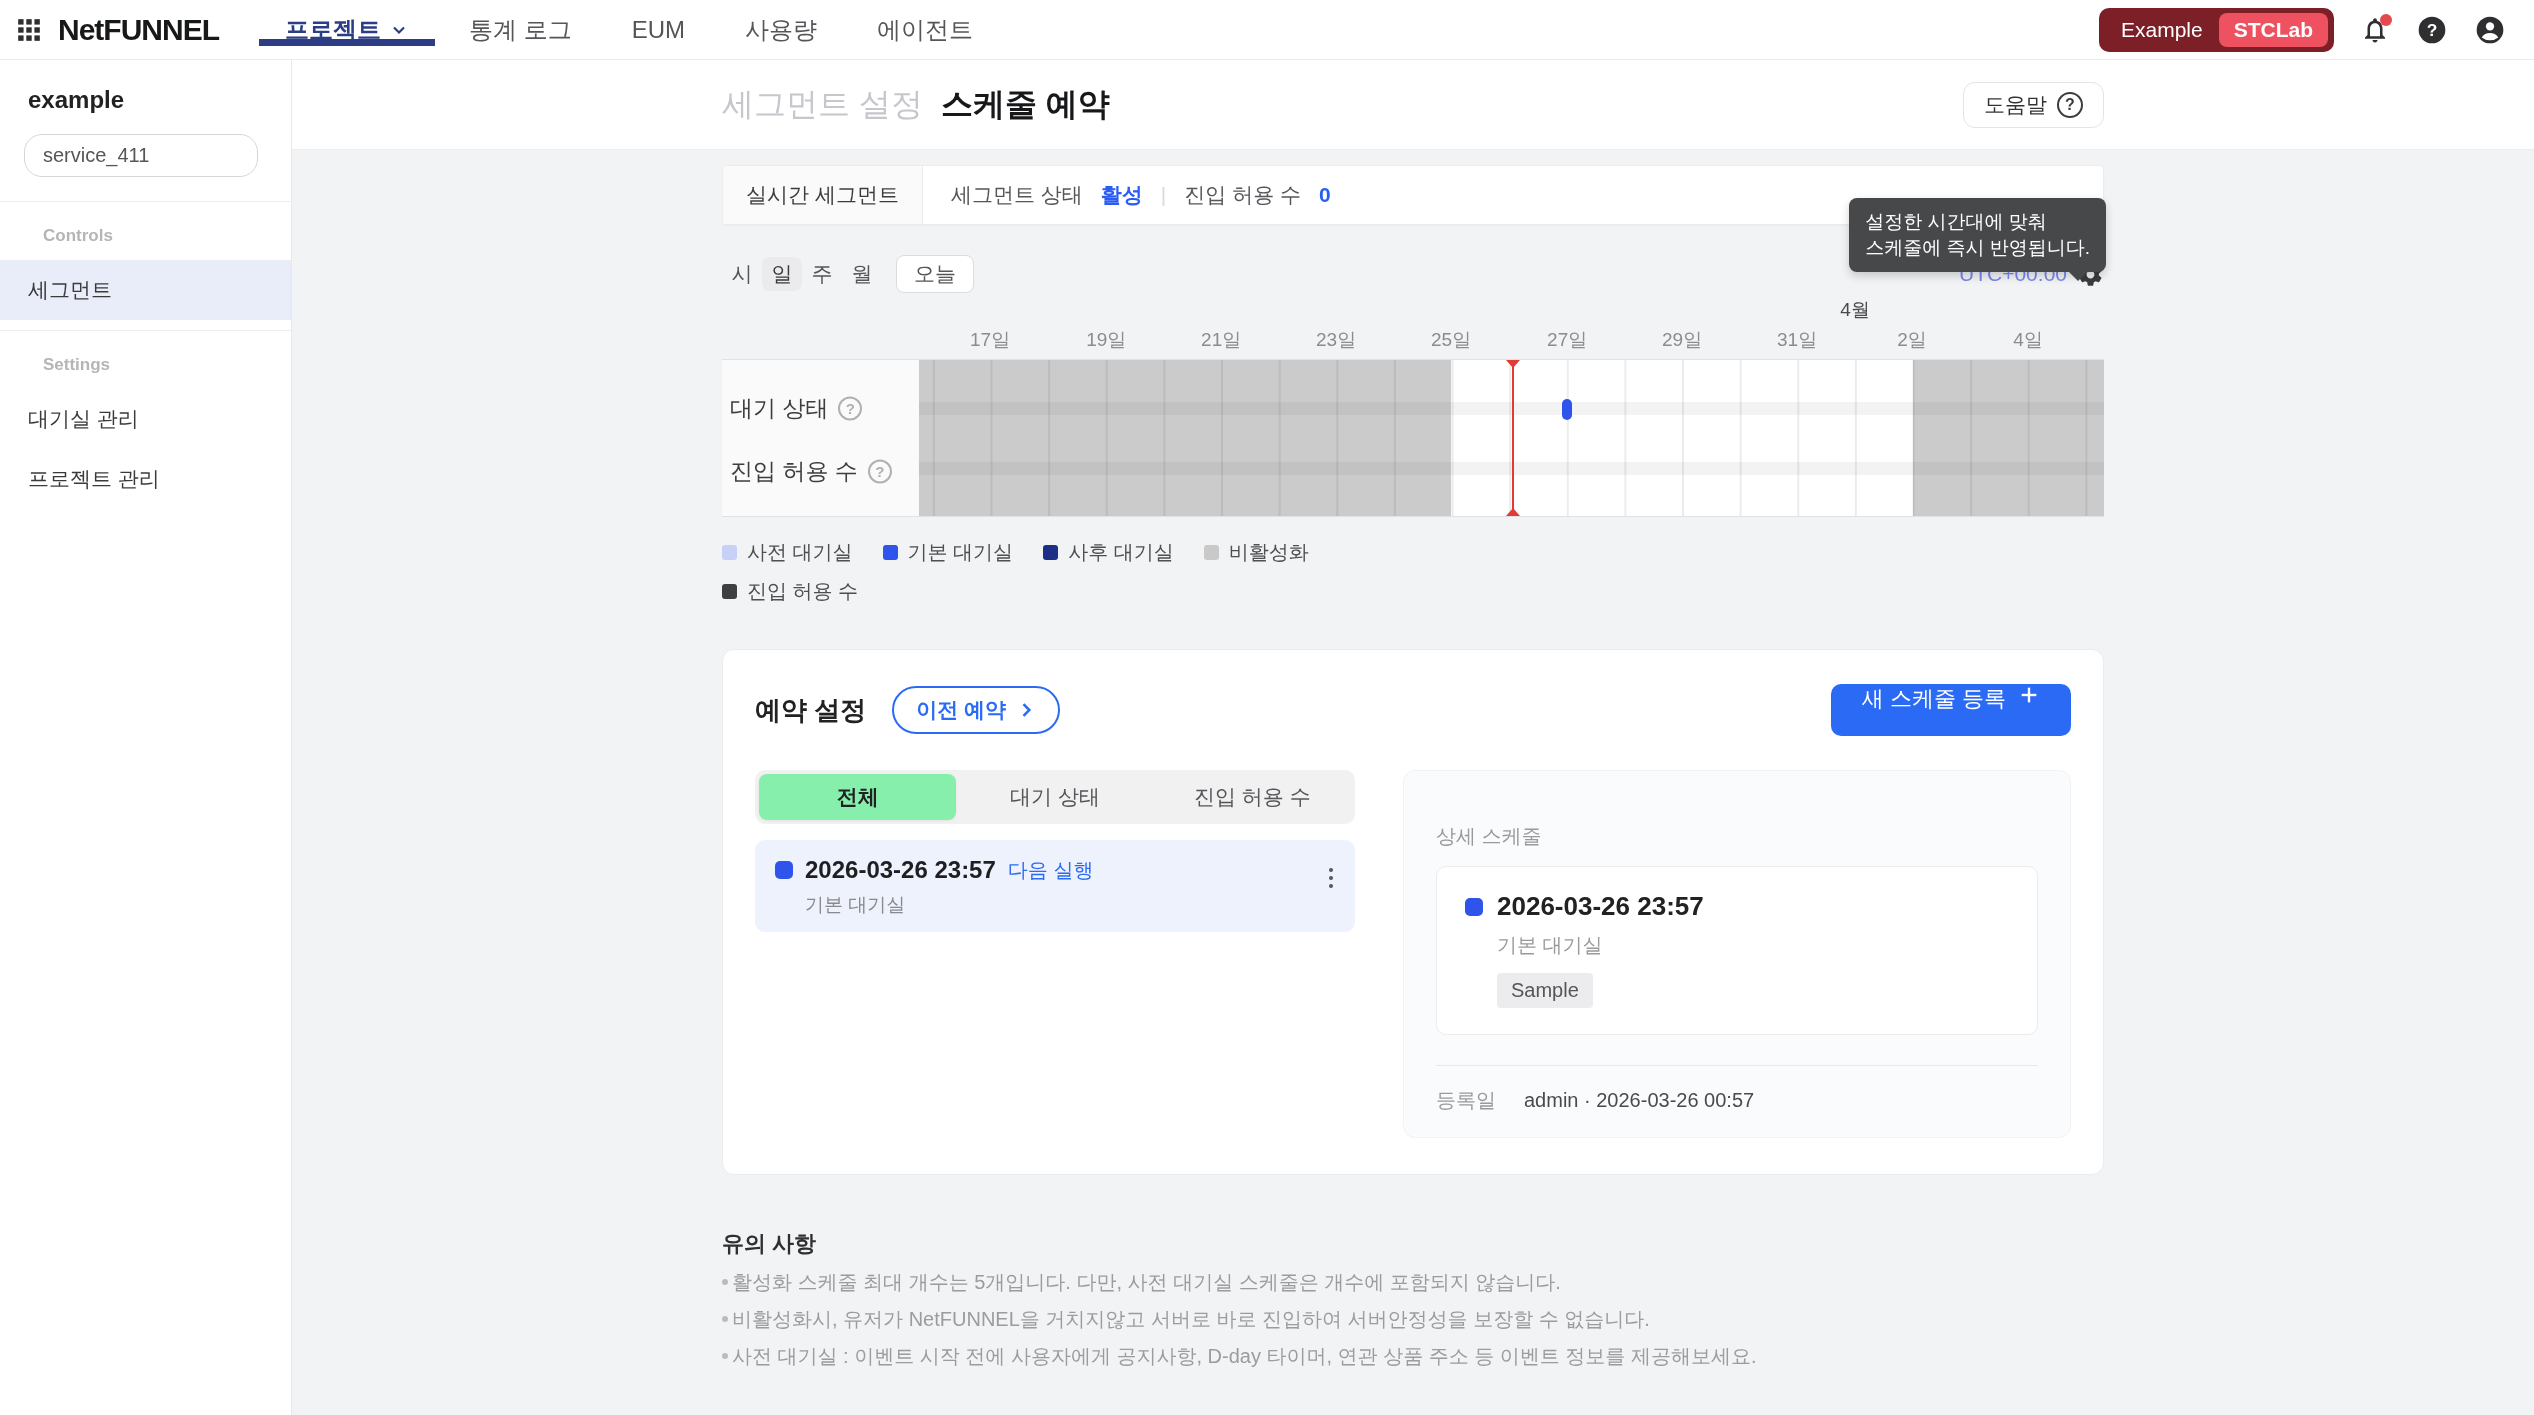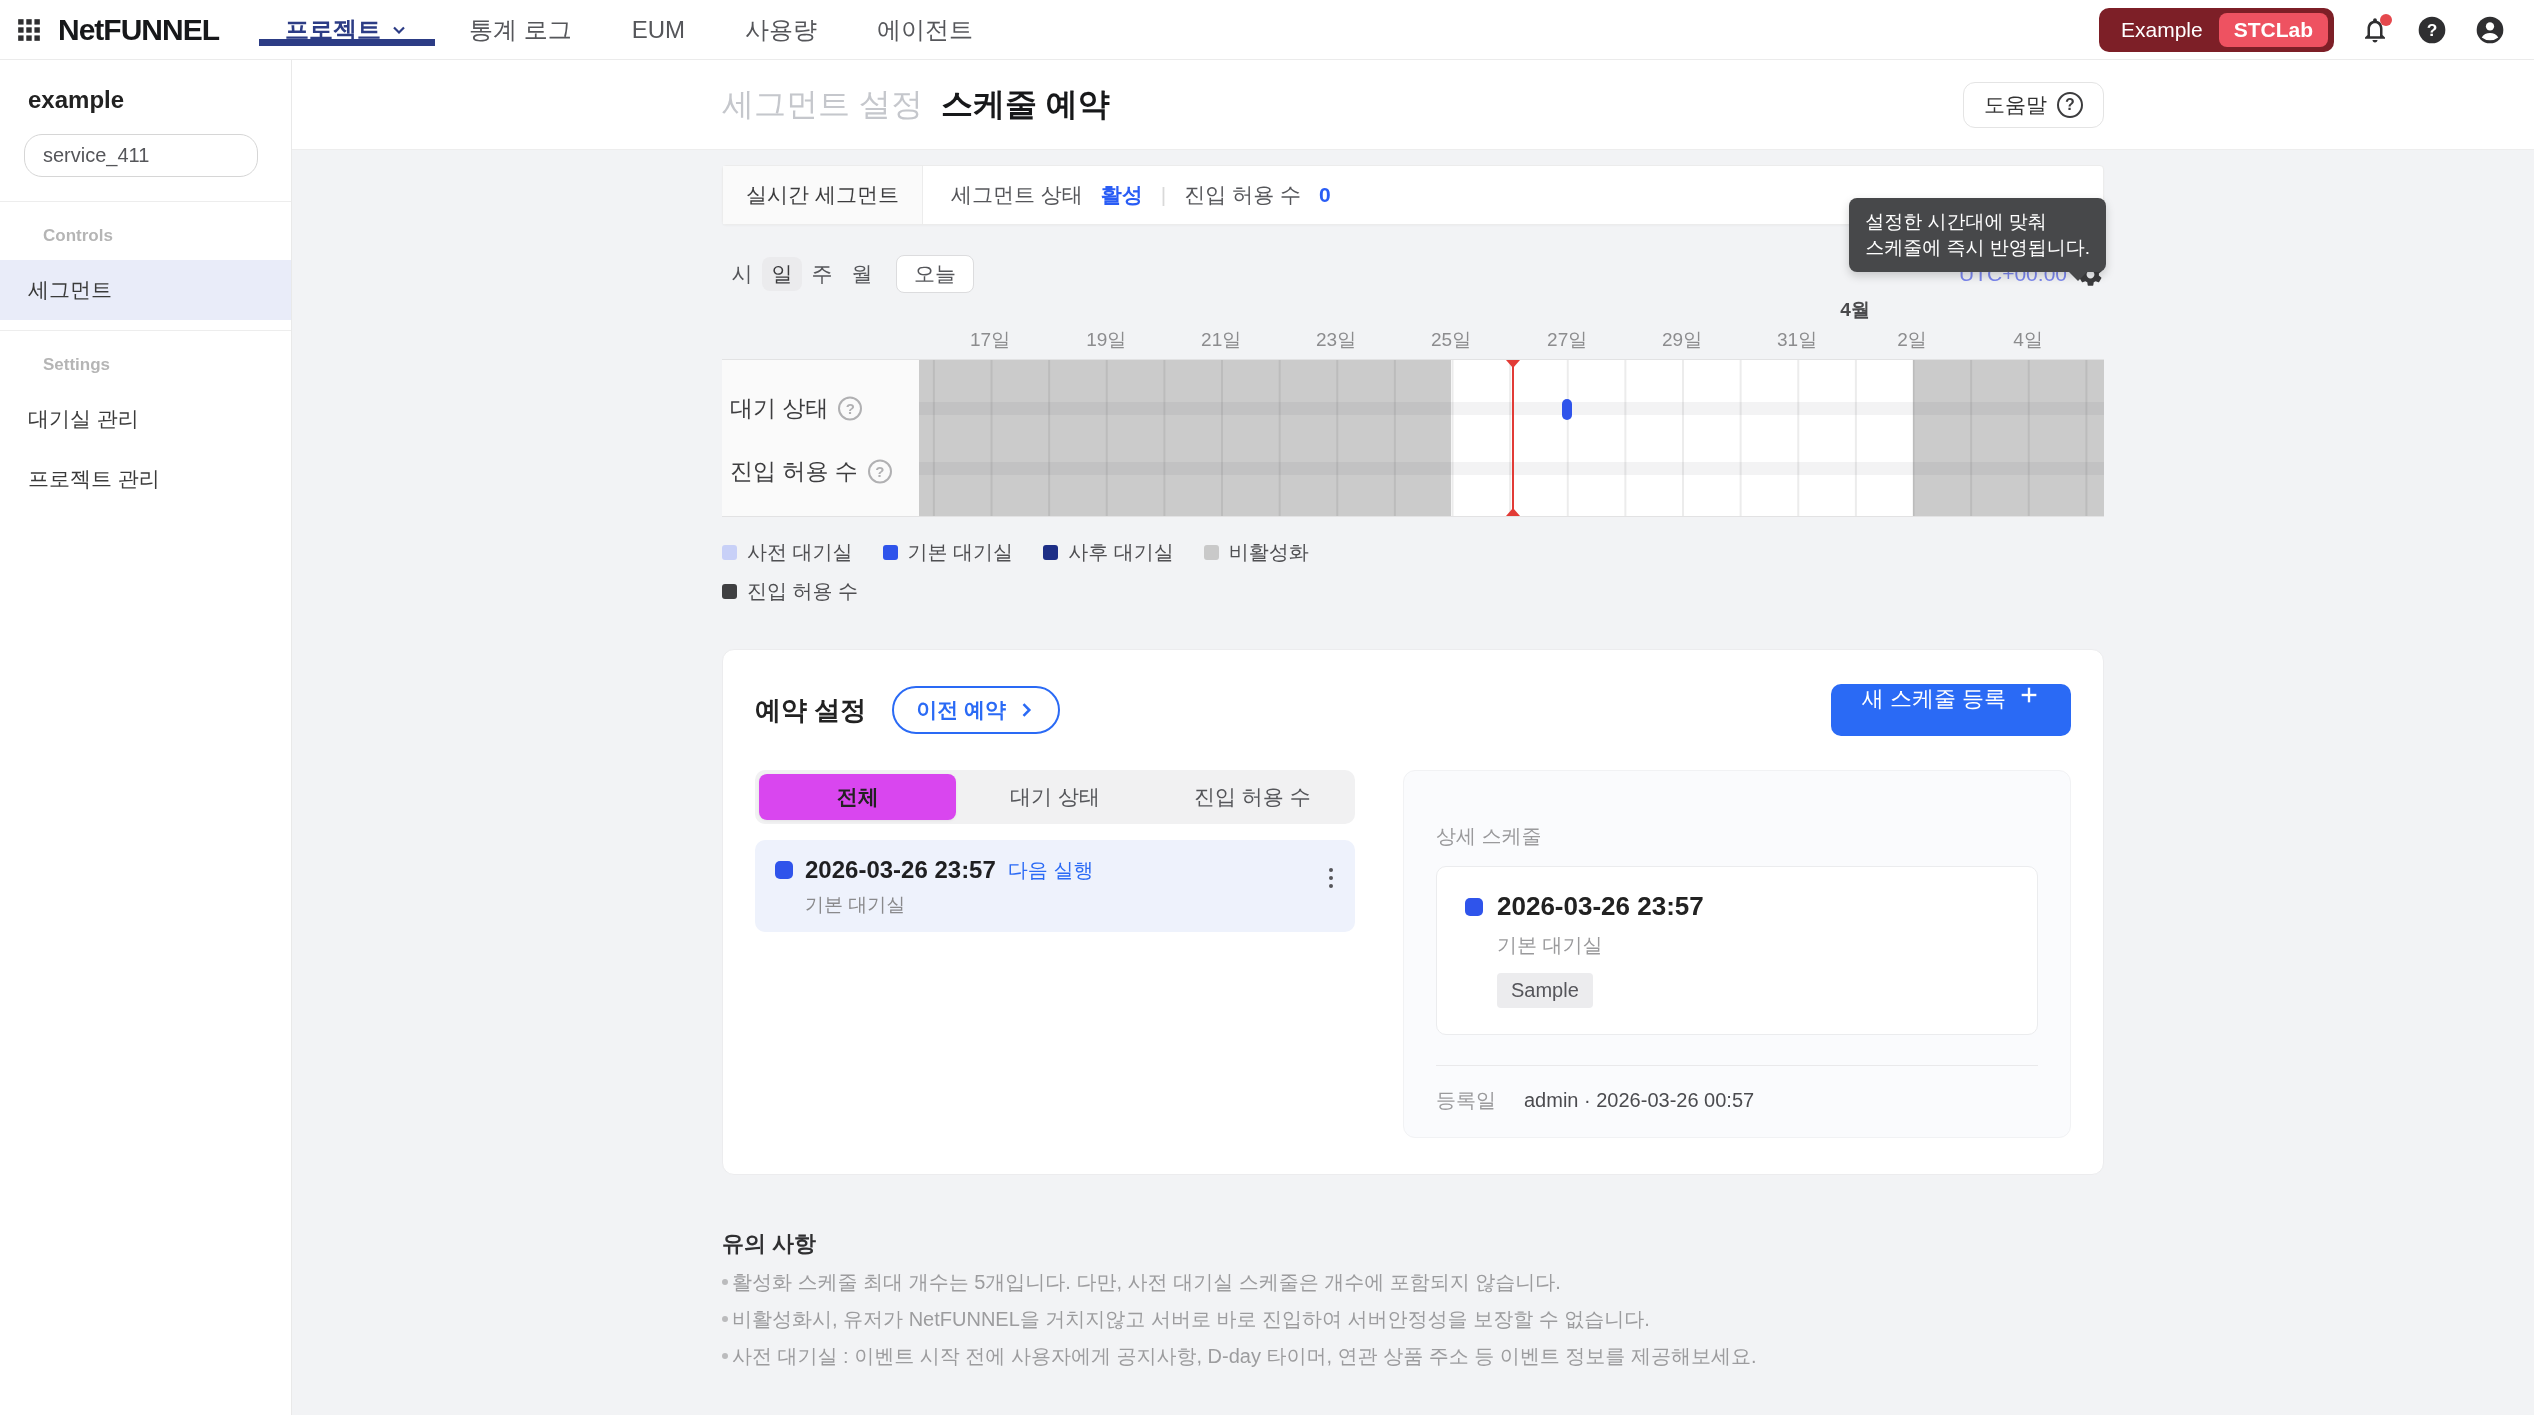--- a/index.html
+++ b/index.html
@@ -72,21 +72,21 @@
   
   .tooltip { position:absolute; top:33px; right:-2px; background:#47484a; color:#fff; border-radius:8px;
     padding:11px 16px; font-size:19px; line-height:1.38; z-index:20; box-shadow:0 4px 10px rgba(0,0,0,0.18); }
   .tooltip div { white-space:nowrap; }
   .tooltip .tip-arrow { position:absolute; bottom:-9px; right:18px; width:0; height:0;
     border-left:10px solid transparent; border-right:10px solid transparent; border-top:10px solid #47484a; }
 
   
   .axis { position:relative; height:66px; margin-left:197px; width:1185px; }
   .month-label { position:absolute; top:4px; left:79%; transform:translateX(-50%);
-    font-size:19px; font-weight:700; color:#4a4a4c; }
+    font-size:19px; font-weight:400; color:#4a4a4c; }
   .tick { position:absolute; bottom:6px; transform:translateX(-50%); font-size:19px; color:#8c8c8e; }
   .plot-row { display:flex; border-top:1px solid #e2e2e3; border-bottom:1px solid #e2e2e3; }
   .row-labels { width:197px; height:156px; background:#fafafa; position:relative; }
   .row-label { position:absolute; left:8px; display:flex; align-items:center; gap:10px;
     font-size:23px; color:#3d3d3f; font-weight:500; transform:translateY(-50%); }
   .qmark-s { width:24px; height:24px; border:2px solid #b0b0b2; border-radius:50%; color:#b0b0b2;
     font-size:15px; font-weight:700; display:flex; align-items:center; justify-content:center; }
   .plot { position:relative; width:1185px; height:156px; background:#fff; overflow:hidden; }
   .inactive-block { position:absolute; top:0; bottom:0; background:#cbcbcb; }
   .grid-v { position:absolute; inset:0;
@@ -115,21 +115,21 @@
   .res-head { display:flex; align-items:center; height:52px; }
   .res-title { font-size:26px; font-weight:700; color:#222; }
   .prev-btn { margin-left:26px; height:48px; border:2px solid #2a6af5; border-radius:24px; background:#fff;
     color:#2a6af5; font-size:21px; font-weight:600; padding:0 22px; display:flex; align-items:center; gap:10px; cursor:pointer; }
   .new-btn { margin-left:auto; height:52px; border:none; border-radius:10px; background:#2a6af5;
     color:#fff; font-size:22px; font-weight:400; padding:0 31px; display:flex; align-items:flex-start; gap:12px; cursor:pointer; }
   .res-body { display:flex; margin-top:34px; align-items:flex-start; }
   .res-left { width:600px; flex:none; }
   .tabs { display:flex; background:#f1f1f2; border-radius:10px; height:54px; padding:4px; }
   .tab { flex:1; border:none; background:transparent; border-radius:8px; font-size:21px; color:#55565a; cursor:pointer; }
-  .tab.active { background:#d946ef; color:#222; font-weight:600; box-shadow:0 1px 3px rgba(0,0,0,0.06); }
+  .tab.active { background:#86efac; color:#222; font-weight:600; box-shadow:0 1px 3px rgba(0,0,0,0.06); }
   .sched-item { margin-top:16px; background:#eef2fc; border-radius:10px; padding:16px 20px 14px; position:relative; cursor:pointer; }
   .si-line1 { display:flex; align-items:center; gap:12px; }
   .si-dot { width:18px; height:18px; border-radius:5px; background:#2f54eb; }
   .si-date { font-size:24px; font-weight:700; color:#1f1f21; }
   .si-next { font-size:20px; color:#2a6af5; }
   .si-type { margin:8px 0 0 30px; font-size:19px; color:#8a8a8c; }
   .kebab { position:absolute; right:18px; top:24px; background:none; border:none; cursor:pointer;
     display:flex; flex-direction:column; gap:4px; padding:4px; }
   .kebab i { width:4px; height:4px; border-radius:50%; background:#55565a; }
 

